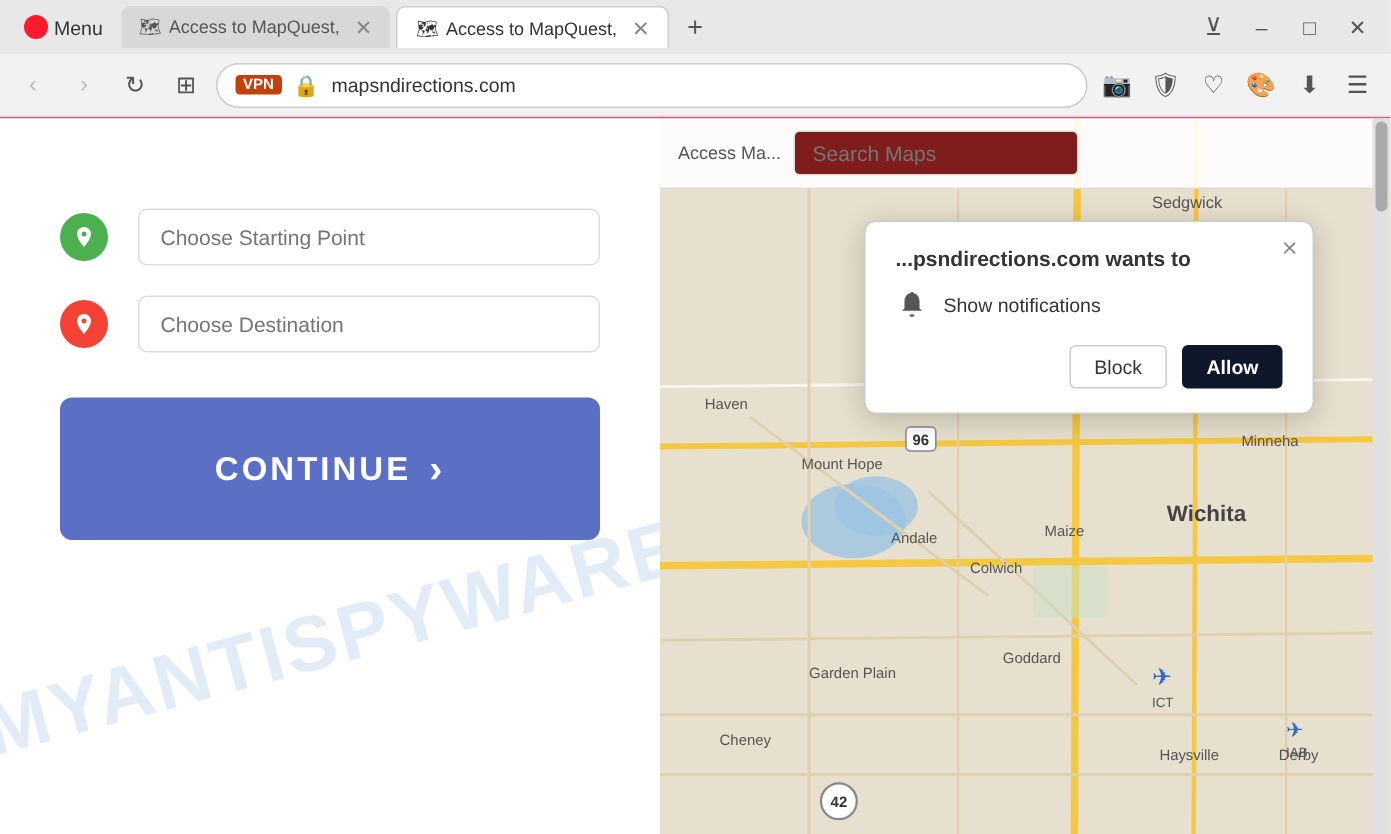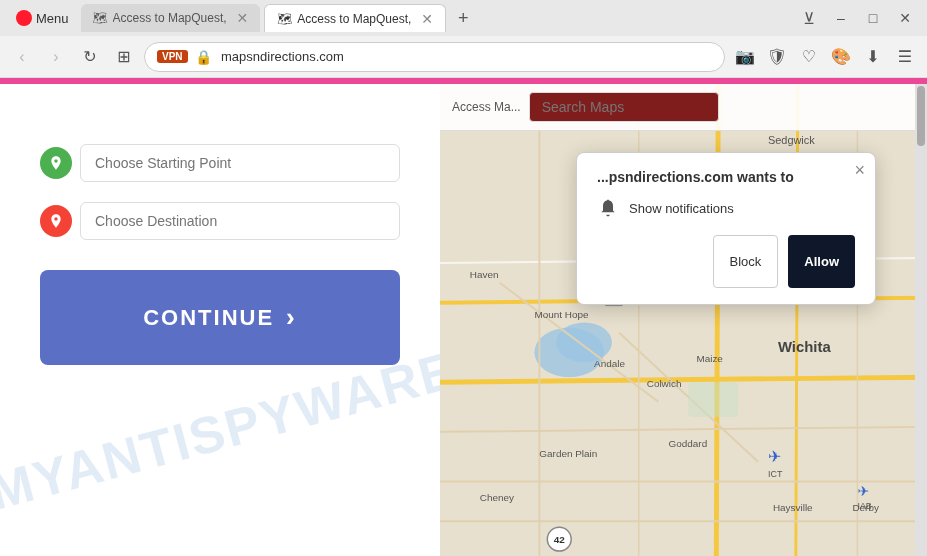--- a/index.html
+++ b/index.html
@@ -1,19 +1,19 @@
 <!DOCTYPE html>
 <html><head>
   <meta charset="utf-8">
   <style>
     * { margin: 0; padding: 0; box-sizing: border-box; }
     body { width: 927px; height: 556px; overflow: hidden; font-family: Arial, sans-serif; background: #f2f2f2; }
 
     
-    .browser-chrome { background: #f2f2f2; border-bottom: 6px solid #ec4899; }
+    .browser-chrome { background: #f2f2f2; border-bottom: 1px solid #ec4899; }
 
     
     .tab-bar {
       display: flex;
       align-items: center;
       height: 36px;
       background: #e8e8e8;
       padding: 0 8px;
       gap: 4px;
     }
@@ -81,21 +81,21 @@
     }
 
     .page-title {
       font-size: 22px;
       color: #333;
       margin-bottom: 40px;
       font-weight: normal;
     }
 
     .direction-field {
-      display: flex; align-items: center; gap: 8px; margin-bottom: 20px;
+      display: flex; align-items: center; gap: 20px; margin-bottom: 20px;
     }
     .pin-icon {
       width: 32px; height: 32px; border-radius: 50%;
       display: flex; align-items: center; justify-content: center;
       flex-shrink: 0; font-size: 18px;
     }
     .pin-green { background: #4caf50; color: white; }
     .pin-red { background: #f44336; color: white; }
     .direction-input {
       flex: 1; border: 1px solid #ddd; border-radius: 6px;
@@ -187,21 +187,21 @@
     }
     .notif-icon {
       width: 22px; height: 22px; color: #555; font-size: 18px;
       display: flex; align-items: center; justify-content: center;
     }
     .notif-text { font-size: 13px; color: #333; }
     .popup-buttons {
       display: flex; gap: 10px; justify-content: flex-end;
     }
     .btn-block {
-      padding: 18px 16px; border: 1px solid #ccc; background: white;
+      padding: 6px 16px; border: 1px solid #ccc; background: white;
       border-radius: 4px; font-size: 13px; cursor: pointer; color: #333;
     }
     .btn-allow {
       padding: 6px 16px; border: none; background: #0f172a;
       border-radius: 4px; font-size: 13px; cursor: pointer; color: white;
       font-weight: bold;
     }
 
     
     .watermark {

